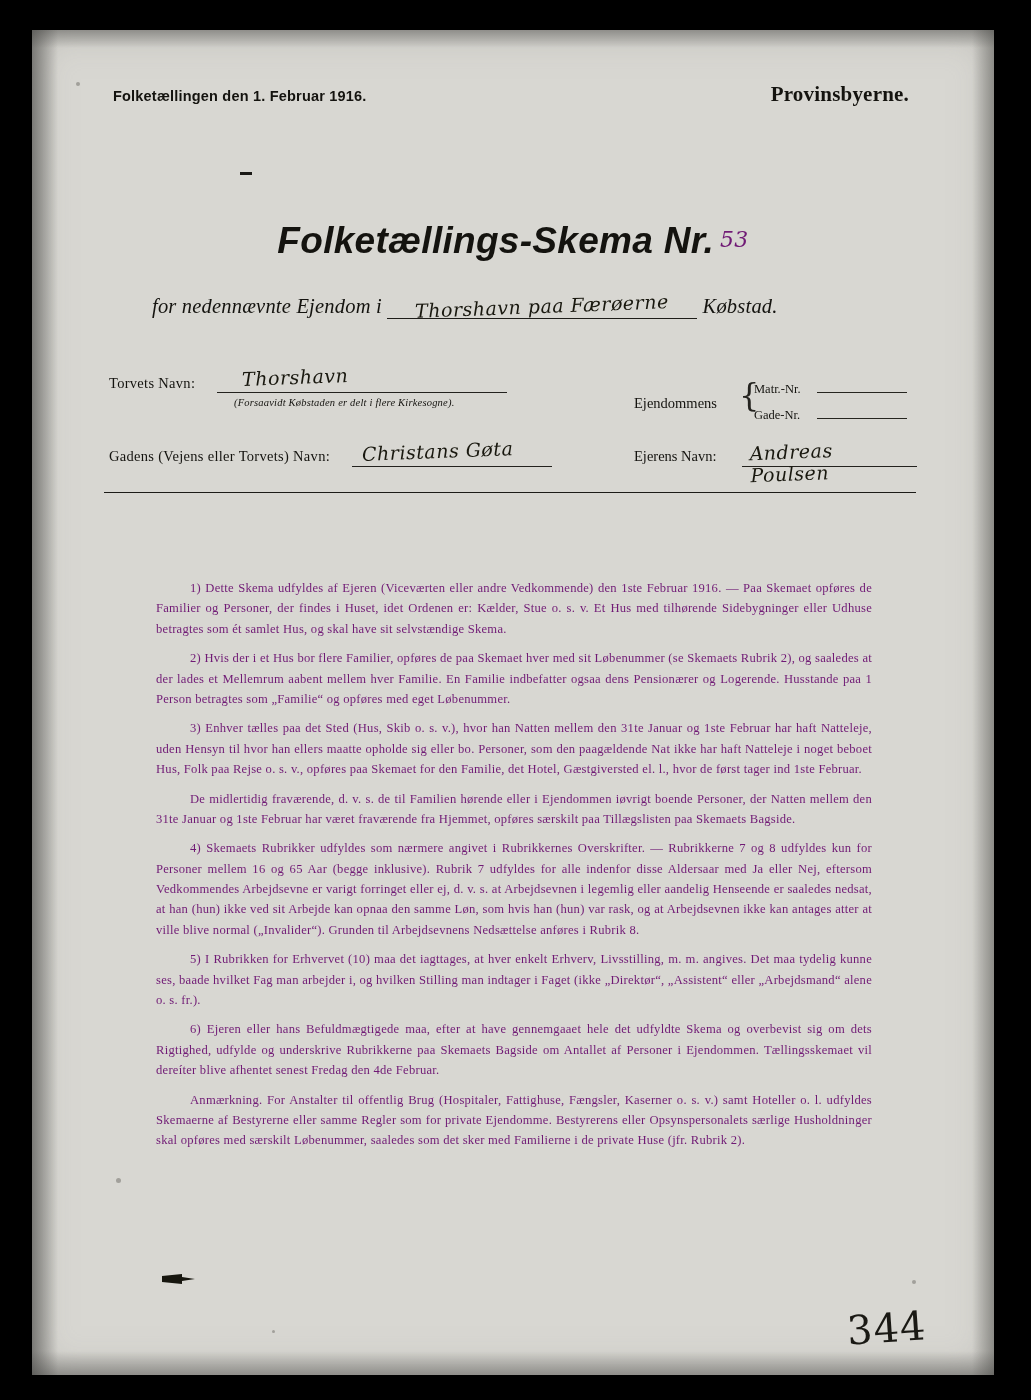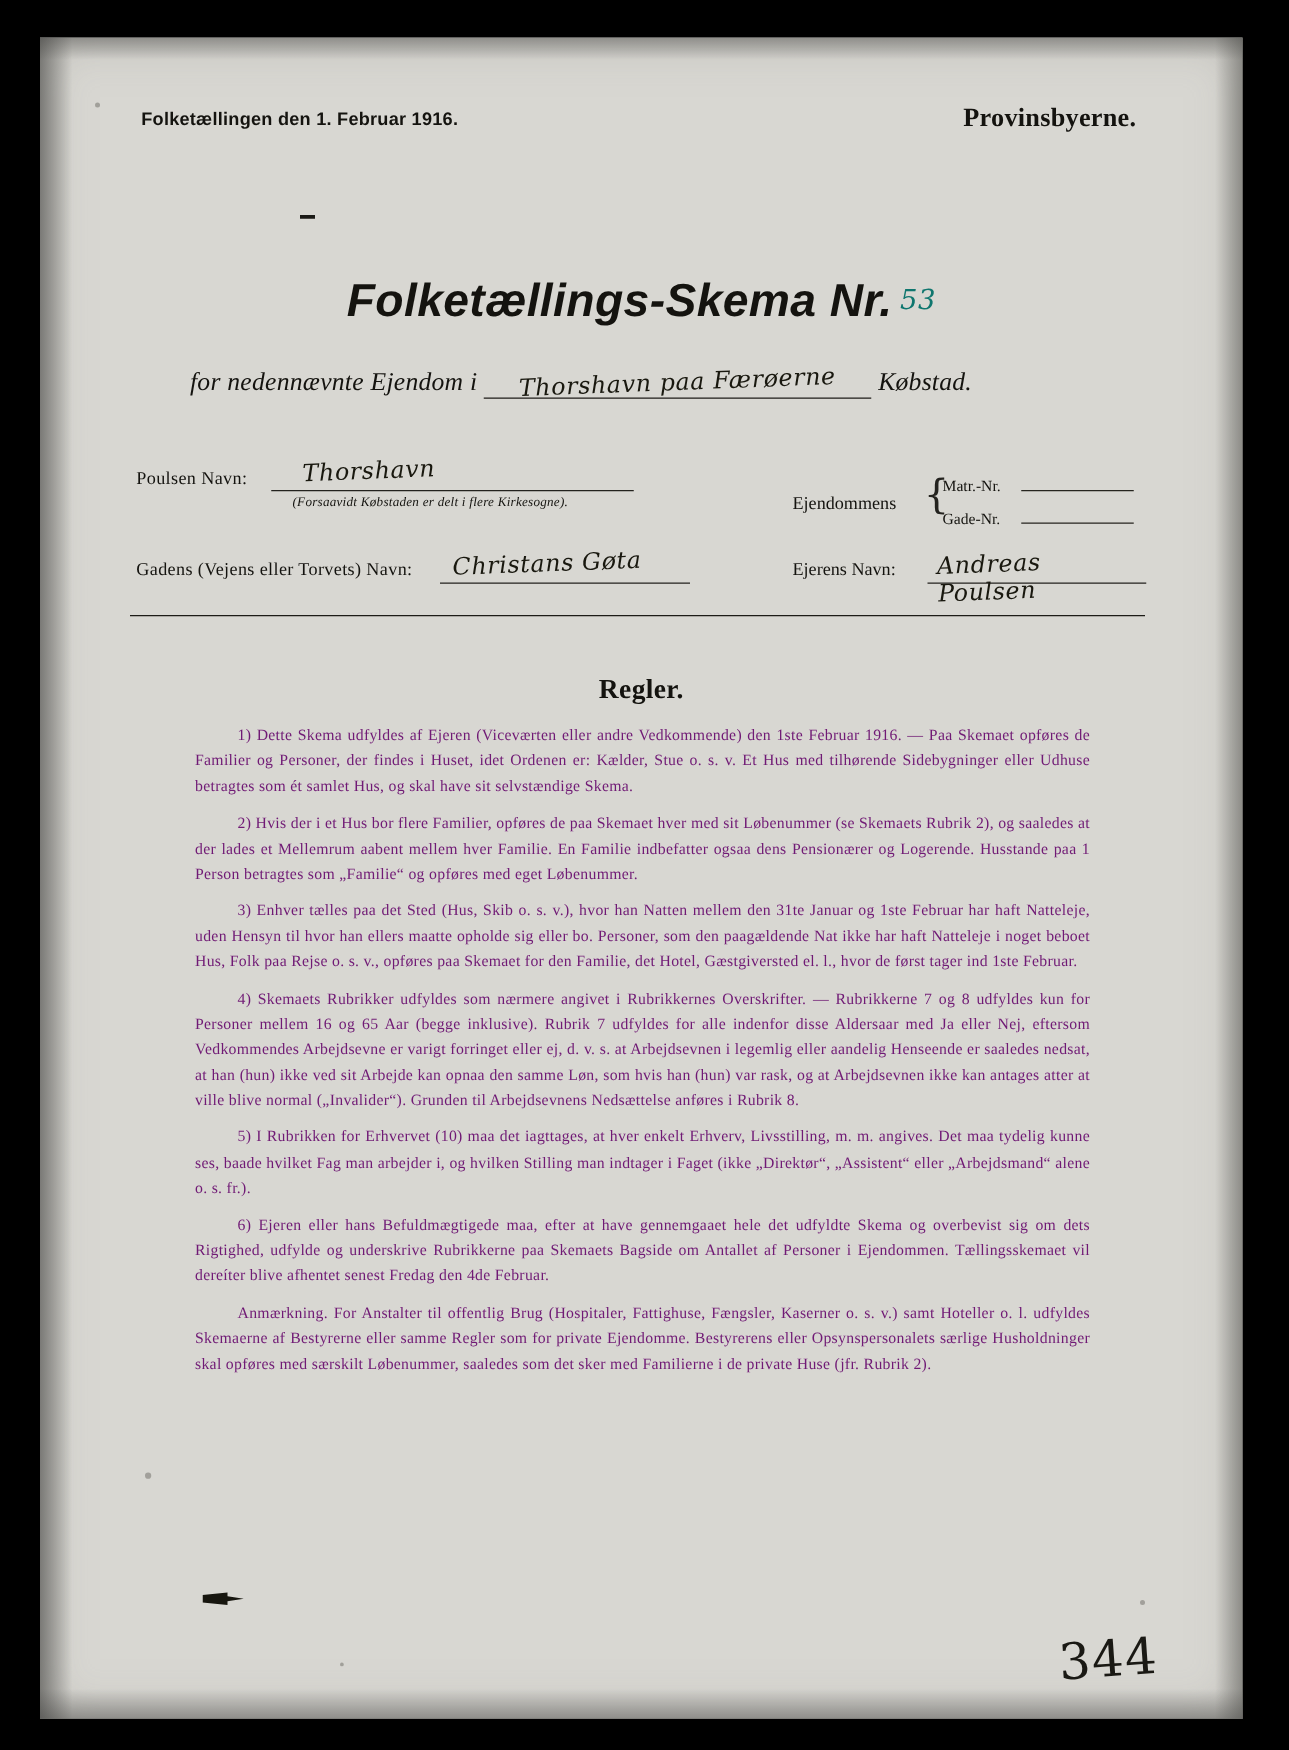--- a/index.html
+++ b/index.html
@@ -94,21 +94,21 @@
     font-style: italic;
     font-weight: bold;
     font-size: 37px;
     letter-spacing: 0.3px;
   }
   .title .nr-val {
     font-family: "DejaVu Serif", serif;
     font-style: italic;
     font-weight: normal;
     font-size: 22px;
-    color: #0f766e;
+    color: #701a75;
     margin-left: 6px;
     vertical-align: 6px;
   }
   .subtitle {
     position: absolute;
     left: 120px;
     top: 265px;
     width: 740px;
     font-family: "Liberation Serif", serif;
     font-style: italic;
@@ -304,21 +304,21 @@
       <div class="subtitle">
         <span>for nedennævnte Ejendom i</span>
         <span class="ul" style="width:310px;">
           <span class="hand">Thorshavn paa Færøerne</span>
         </span>
         <span>Købstad.</span>
       </div>
 
       <div class="idblock">
 
-        <div class="row-sognet lbl">Poulsen Navn:</div>
+        <div class="row-sognet lbl">Torvets Navn:</div>
         <div class="sognet-line">
           <span class="sognet-hand hand">Thorshavn</span>
         </div>
         <div class="note-small">(Forsaavidt Købstaden er delt i flere Kirkesogne).</div>
 
         <div class="row-gaden lbl">Gadens (Vejens eller Torvets) Navn:</div>
         <div class="gaden-line">
           <span class="gaden-hand hand">Christans Gøta</span>
         </div>
 
@@ -330,26 +330,26 @@
         <div class="gade-line"></div>
 
         <div class="row-ejer">Ejerens Navn:</div>
         <div class="ejer-line">
           <span class="ejer-hand hand">Andreas Poulsen</span>
         </div>
       </div>
 
       <div class="rule"></div>
 
-      <div class="regler-h">Regler.</div>
 
       <div class="rules">
         <p>1) Dette Skema udfyldes af Ejeren (Viceværten eller andre Vedkommende) den 1ste Februar 1916. — Paa Skemaet opføres de Familier og Personer, der findes i Huset, idet Ordenen er: Kælder, Stue o. s. v. Et Hus med tilhørende Sidebygninger eller Udhuse betragtes som ét samlet Hus, og skal have sit selvstændige Skema.</p>
         <p>2) Hvis der i et Hus bor flere Familier, opføres de paa Skemaet hver med sit Løbenummer (se Skemaets Rubrik 2), og saaledes at der lades et Mellemrum aabent mellem hver Familie. En Familie indbefatter ogsaa dens Pensionærer og Logerende. Husstande paa 1 Person betragtes som „Familie“ og opføres med eget Løbenummer.</p>
         <p>3) Enhver tælles paa det Sted (Hus, Skib o. s. v.), hvor han Natten mellem den 31te Januar og 1ste Februar har haft Natteleje, uden Hensyn til hvor han ellers maatte opholde sig eller bo. Personer, som den paagældende Nat ikke har haft Natteleje i noget beboet Hus, Folk paa Rejse o. s. v., opføres paa Skemaet for den Familie, det Hotel, Gæstgiversted el. l., hvor de først tager ind 1ste Februar.</p>
+        <p>De midlertidig fraværende, d. v. s. de til Familien hørende eller i Ejendommen iøvrigt boende Personer, der Natten mellem den 31te Januar og 1ste Februar har været fraværende fra Hjemmet, opføres særskilt paa Tillægslisten paa Skemaets Bagside.</p>
         <p>4) Skemaets Rubrikker udfyldes som nærmere angivet i Rubrikkernes Overskrifter. — Rubrikkerne 7 og 8 udfyldes kun for Personer mellem 16 og 65 Aar (begge inklusive). Rubrik 7 udfyldes for alle indenfor disse Aldersaar med Ja eller Nej, eftersom Vedkommendes Arbejdsevne er varigt forringet eller ej, d. v. s. at Arbejdsevnen i legemlig eller aandelig Henseende er saaledes nedsat, at han (hun) ikke ved sit Arbejde kan opnaa den samme Løn, som hvis han (hun) var rask, og at Arbejdsevnen ikke kan antages atter at ville blive normal („Invalider“). Grunden til Arbejdsevnens Nedsættelse anføres i Rubrik 8.</p>
         <p>5) I Rubrikken for Erhvervet (10) maa det iagttages, at hver enkelt Erhverv, Livsstilling, m. m. angives. Det maa tydelig kunne ses, baade hvilket Fag man arbejder i, og hvilken Stilling man indtager i Faget (ikke „Direktør“, „Assistent“ eller „Arbejdsmand“ alene o. s. fr.).</p>
         <p>6) Ejeren eller hans Befuldmægtigede maa, efter at have gennemgaaet hele det udfyldte Skema og overbevist sig om dets Rigtighed, udfylde og underskrive Rubrikkerne paa Skemaets Bagside om Antallet af Personer i Ejendommen. Tællingsskemaet vil dereíter blive afhentet senest Fredag den 4de Februar.</p>
         <p>Anmærkning. For Anstalter til offentlig Brug (Hospitaler, Fattighuse, Fængsler, Kaserner o. s. v.) samt Hoteller o. l. udfyldes Skemaerne af Bestyrerne eller samme Regler som for private Ejendomme. Bestyrerens eller Opsynspersonalets særlige Husholdninger skal opføres med særskilt Løbenummer, saaledes som det sker med Familierne i de private Huse (jfr. Rubrik 2).</p>
       </div>
 
       <svg class="hand-ptr" viewBox="0 0 34 12">
         <path d="M0 3 L20 1 L20 4 L33 6 L20 8 L20 11 L0 9 Z" fill="#17160f"></path>
       </svg>
       <div class="stamp">344</div>

